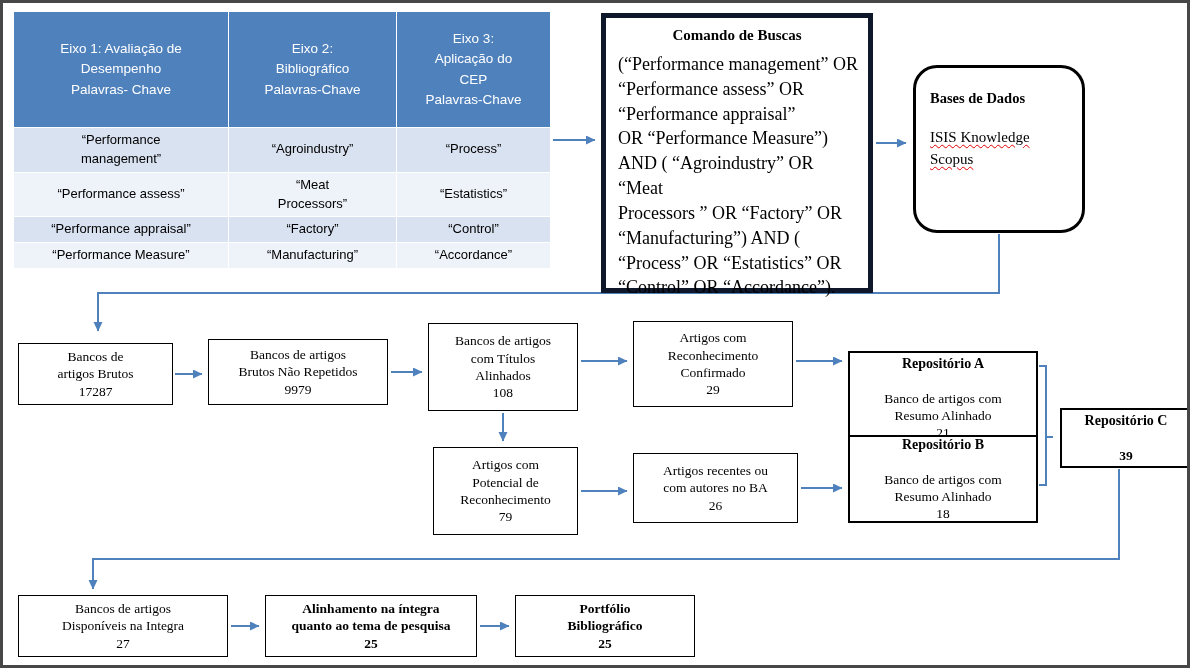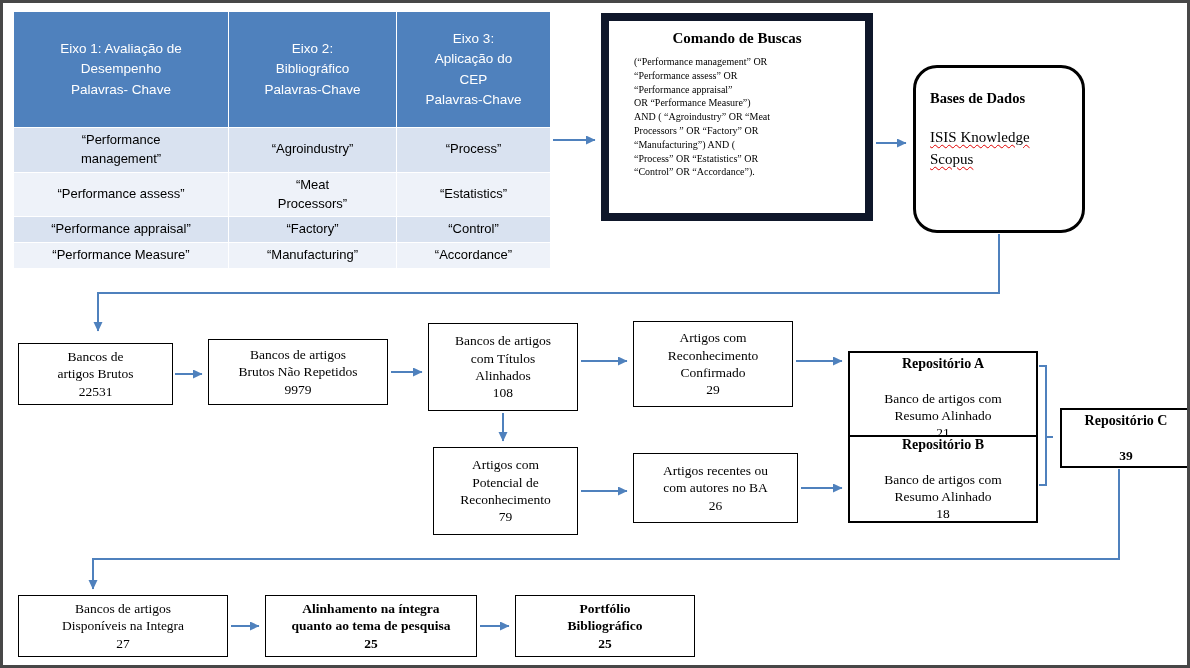--- a/index.html
+++ b/index.html
@@ -58,33 +58,33 @@
     border-top: 1px solid #ffffff;
     padding: 3px 4px;
   }
   .kw-table tbody tr:nth-child(odd)  { background: #d9e2f0; }
   .kw-table tbody tr:nth-child(even) { background: #eef2f9; }
 
   
   .comando {
     position: absolute;
     left: 598px; top: 10px;
-    width: 272px; height: 208px;
-    border: 8px solid #0f172a;
+    width: 272px; height: 280px;
+    border: 5px solid #0f172a;
     background: #fff;
   }
   .comando-title {
     text-align: center;
     font-weight: bold;
     font-size: 15px;
     margin-top: 9px;
   }
   .comando-body {
-    padding: 8px 8px 0 25px;
-    font-size: 10px;
+    padding: 8px 8px 0 12px;
+    font-size: 18px;
     line-height: 1.38;
     white-space: pre-line;
   }
 
   
   .bases {
     position: absolute;
     left: 910px; top: 62px;
     width: 172px; height: 168px;
     border: 3px solid #000;
@@ -211,21 +211,21 @@
   </div>
 
   <div class="bases">
     <div class="bases-title">Bases de Dados</div>
     <div class="bases-line">ISIS Knowledge</div>
     <div class="bases-line">Scopus</div>
   </div>
 
   <div class="fbox" style="left:15px; top:340px; width:155px; height:62px;">Bancos de
 artigos Brutos
-22531</div>
+17287</div>
 
   <div class="fbox" style="left:205px; top:336px; width:180px; height:66px;">Bancos de artigos
 Brutos Não Repetidos
 9979</div>
 
   <div class="fbox" style="left:425px; top:320px; width:150px; height:88px;">Bancos de artigos
 com Títulos
 Alinhados
 108</div>
 

